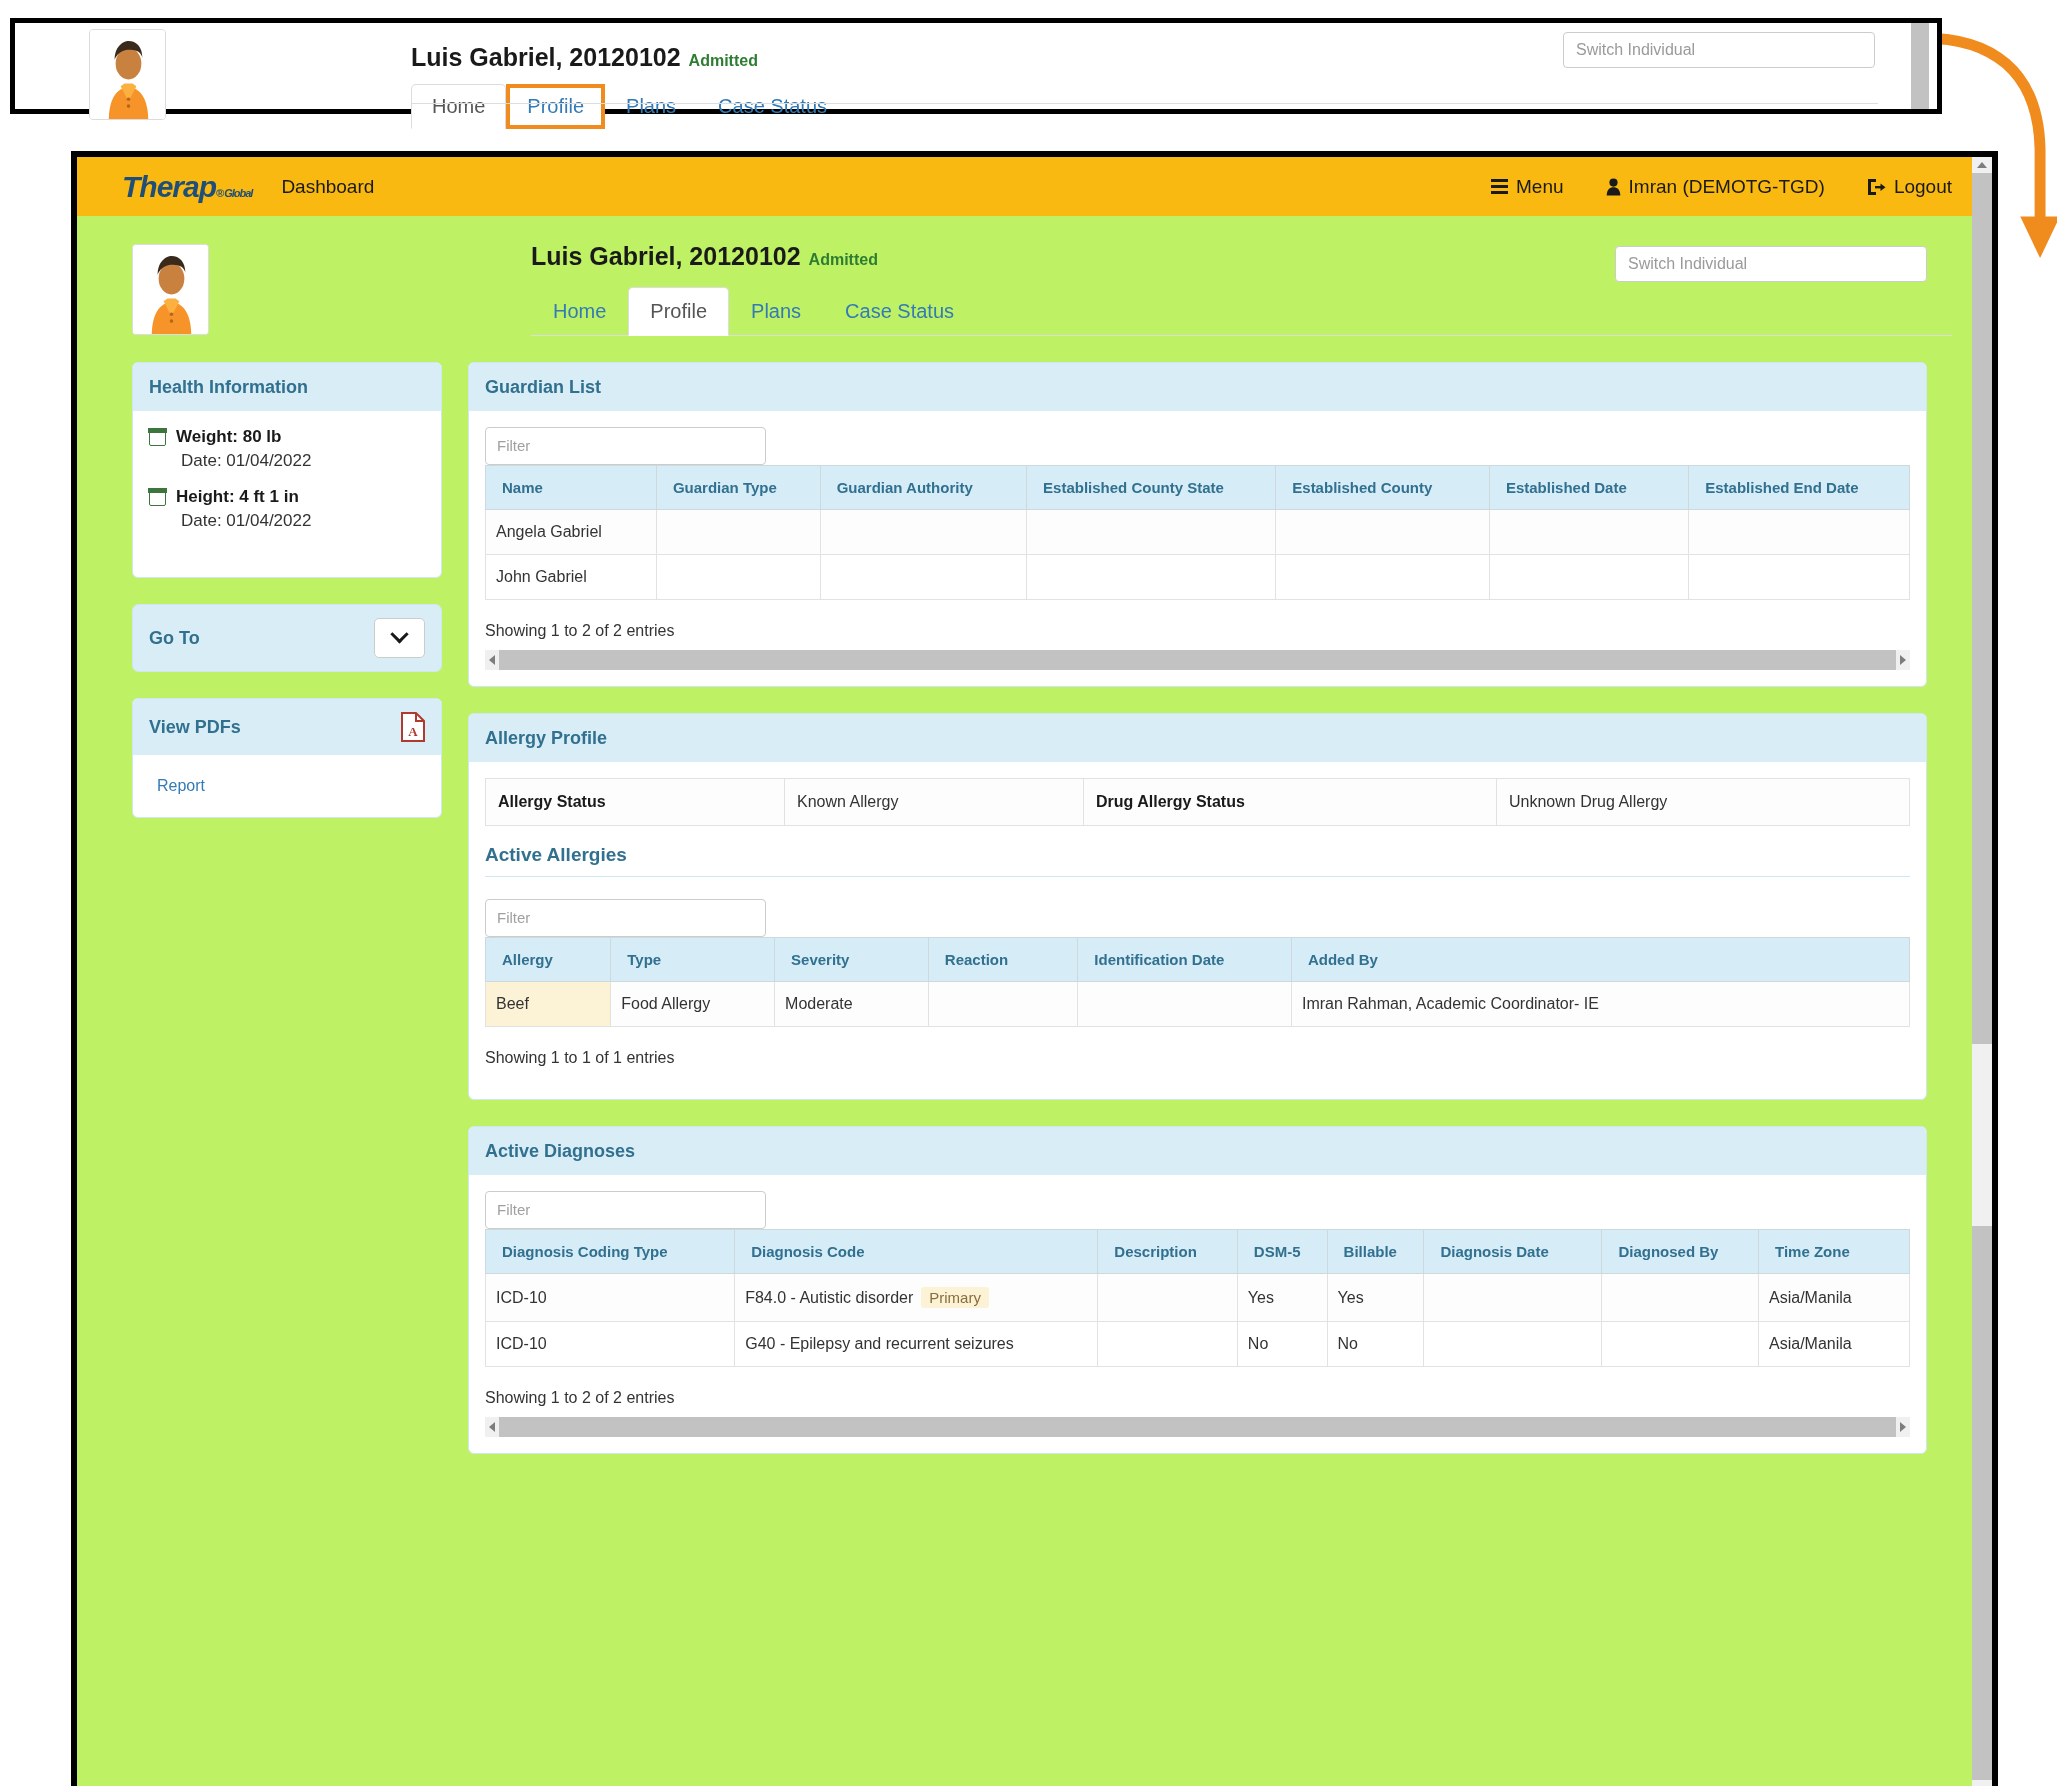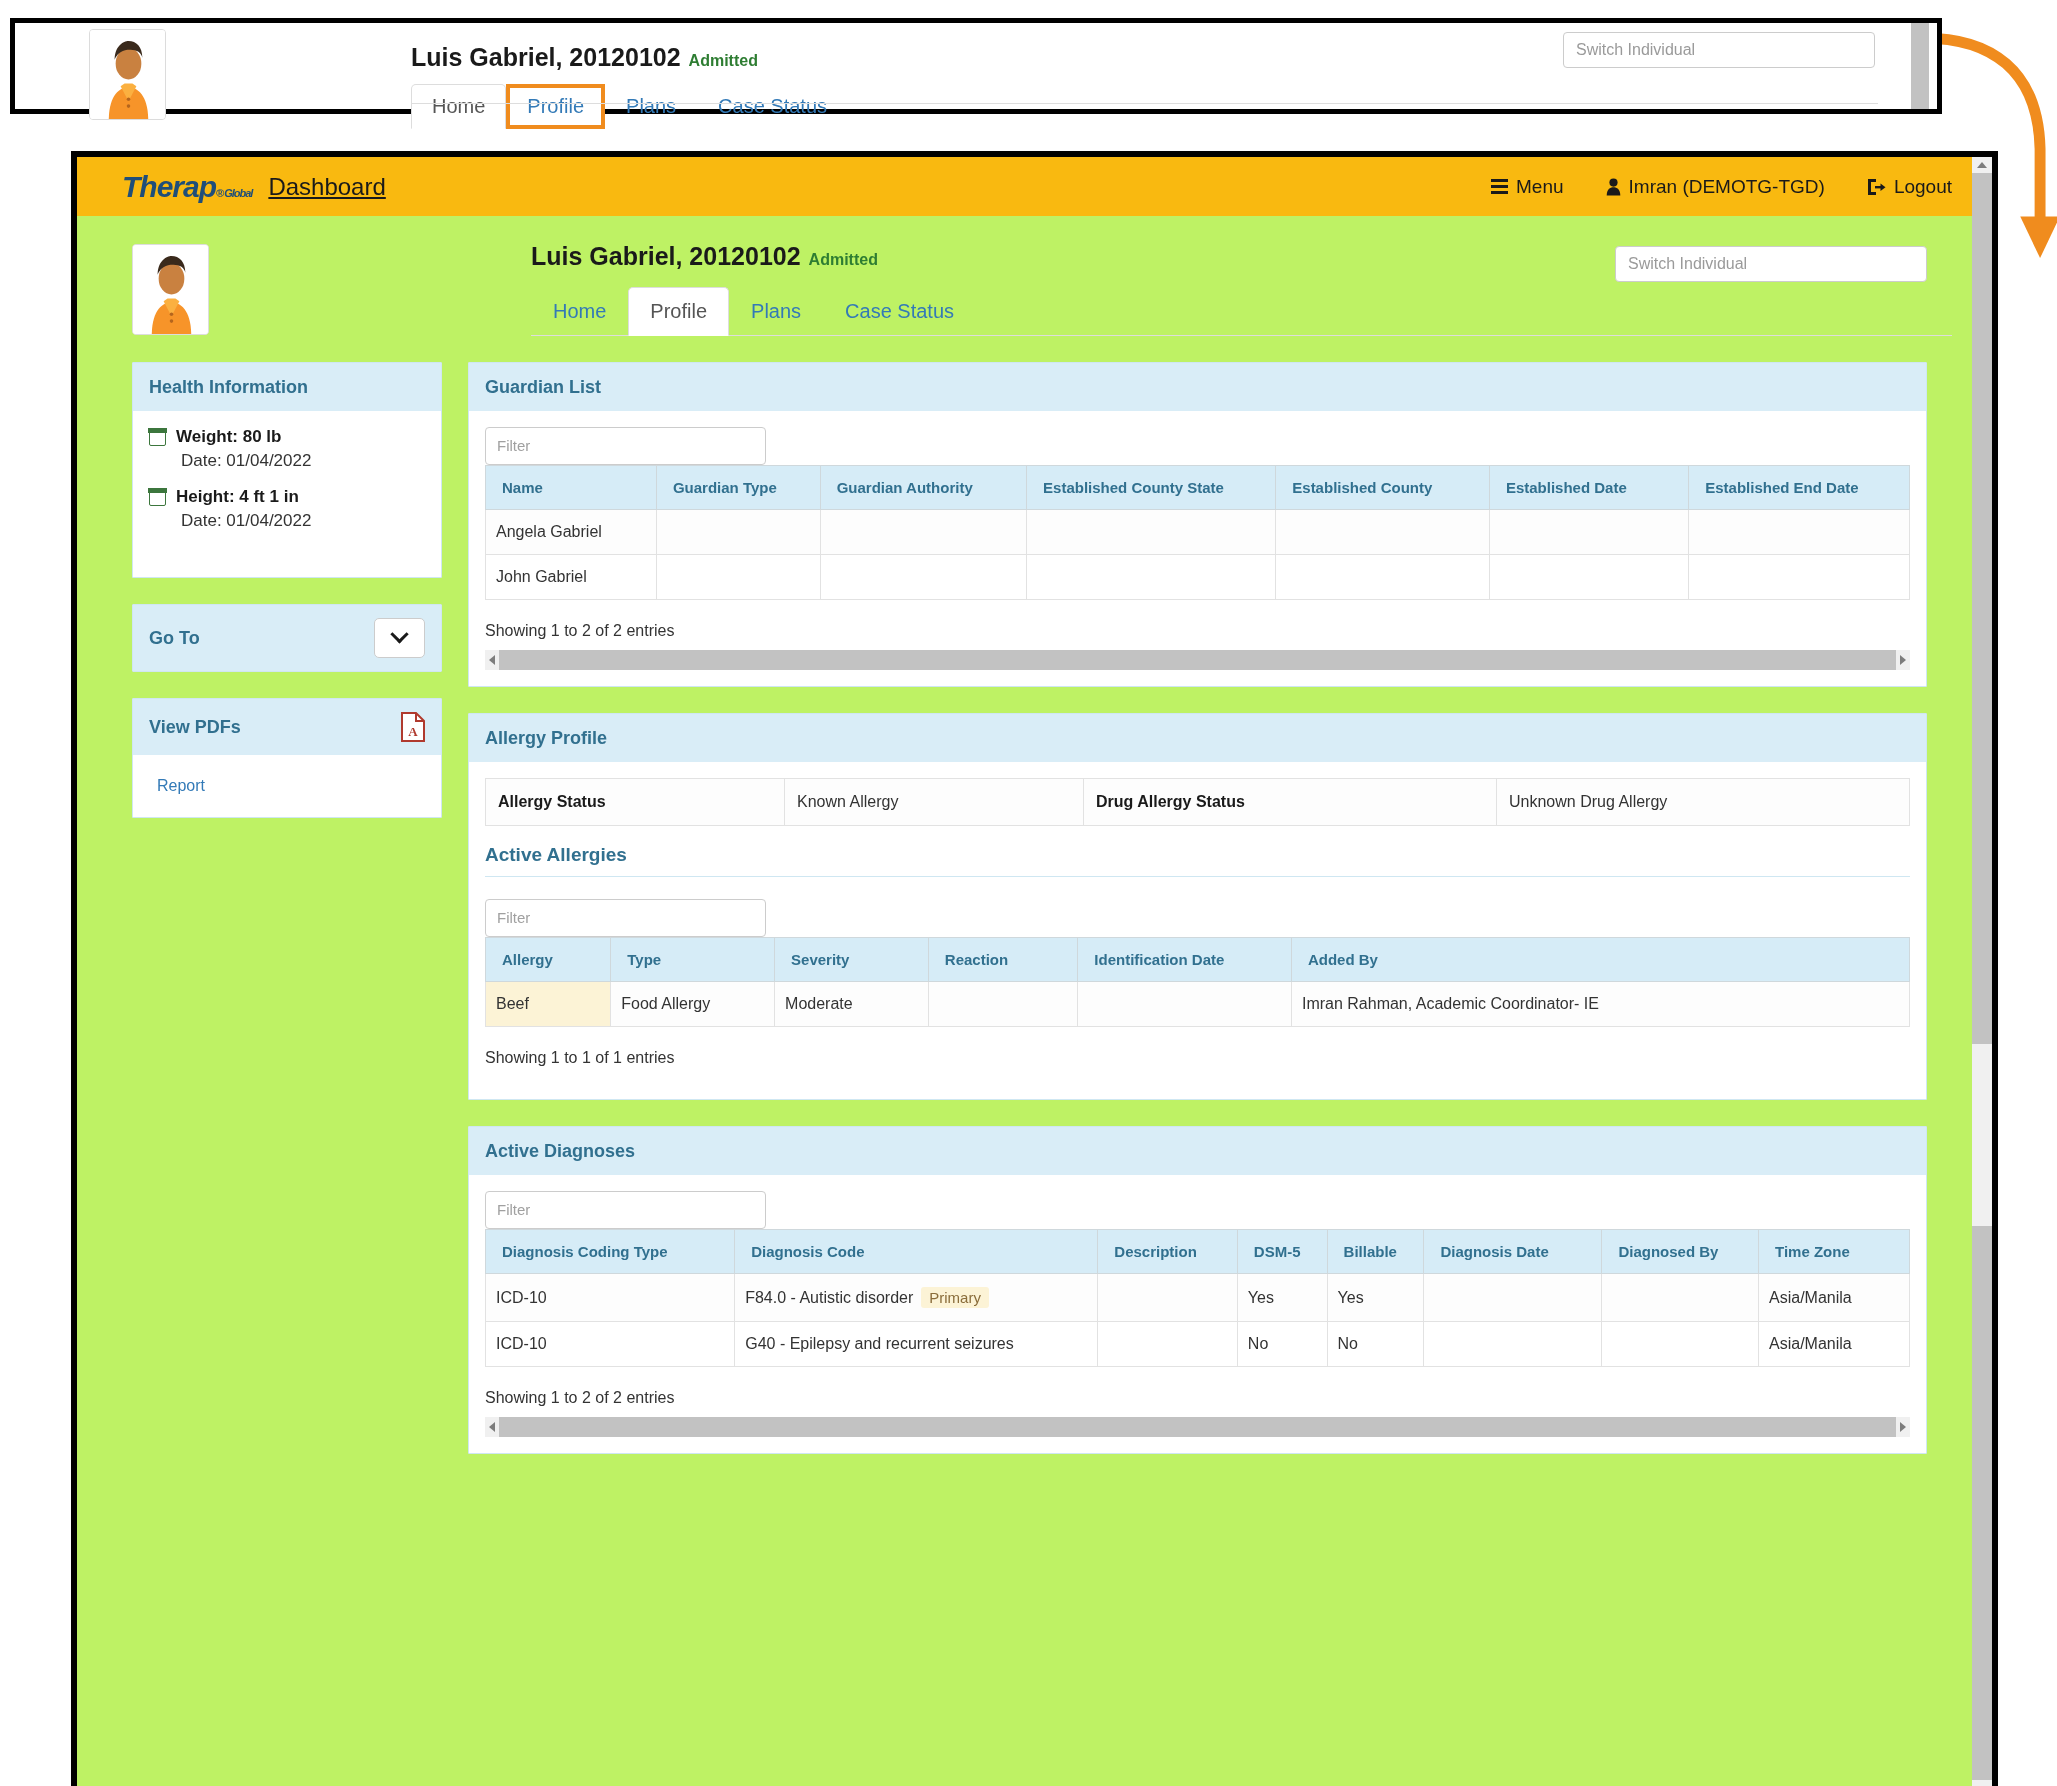--- a/index.html
+++ b/index.html
@@ -135,21 +135,21 @@
   }
   .logo {
     display: flex; align-items: baseline;
     font-style: italic; font-weight: bold;
     color: #1f4e79;
     letter-spacing: -1px;
   }
   .logo .t1 { font-size: 30px; }
   .logo .reg { font-size: 11px; vertical-align: super; }
   .logo .t2 { font-size: 11px; margin-left: 1px; }
-  .dash { font-size: 24px; color: #1a1a1a; margin-left: 16px; text-decoration: underline; }
+  .dash { font-size: 19px; color: #1a1a1a; margin-left: 29px; }
   .topbar-right {
     margin-left: auto; display: flex; align-items: center; gap: 42px;
     font-size: 19px; color: #1a1a1a;
   }
   .topbar-right .it { display: flex; align-items: center; gap: 8px; white-space: nowrap; }
   .hamb { display: inline-block; width: 17px; }
   .hamb span { display: block; height: 2.5px; background: #1a1a1a; margin-bottom: 3.5px; }
   .hamb span:last-child { margin-bottom: 0; }
 
   
@@ -203,21 +203,21 @@
     border: 1px solid #dddddd; border-bottom-color: #ffffff;
     border-radius: 5px 5px 0 0;
   }
 
   .cols { display: flex; padding: 26px 65px 0 55px; gap: 26px; align-items: flex-start; }
   .left-col { width: 310px; flex: 0 0 310px; }
   .right-col { flex: 1; }
 
   .panel {
     border: 1px solid #cfe7f2;
-    border-radius: 1px;
+    border-radius: 6px;
     background: #ffffff;
     margin-bottom: 26px;
     overflow: hidden;
   }
   .panel-head {
     background: #d9edf7;
     padding: 13px 16px;
     font-size: 18px; font-weight: bold; color: #31708f;
     display: flex; align-items: center; justify-content: space-between;
     min-height: 48px;

